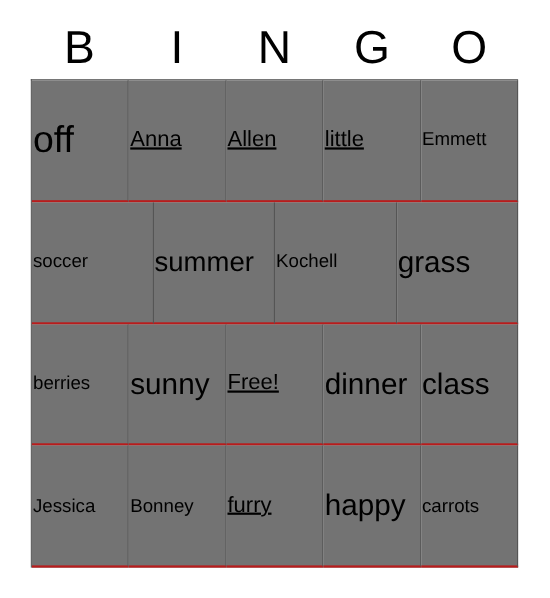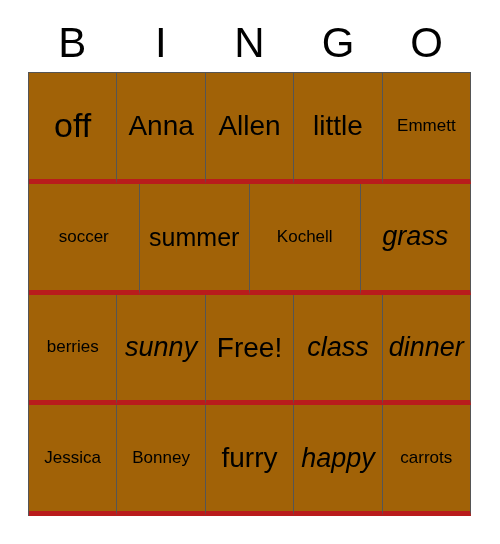--- a/index.html
+++ b/index.html
@@ -59,41 +59,41 @@
   }
   .grid-row {
     flex: 1 1 0;
     display: flex;
     min-height: 0;
   }
   .grid-cell {
     flex: 1 1 0;
     min-width: 0;
     border-right: 1px solid #555555;
-    border-bottom: 5px solid #b91c1c;
+    border-bottom: 2px solid #b91c1c;
     box-sizing: border-box;
     display: flex;
     align-items: center;
-    justify-content: center;
+    justify-content: flex-start;
     overflow: hidden;
-    background: #a16207;
+    background: #737373;
   }
   .cell-text {
     display: block;
     text-align: center;
     white-space: nowrap;
     line-height: 1.05;
     color: #000000;
     padding: 0 1px;
   }
 
   
   .fs-xxl .cell-text { font-size: 34px; }
-  .fs-xl  .cell-text { font-size: 28px; }
-  .fs-l   .cell-text { font-size: 27px; font-style: italic; }
+  .fs-xl  .cell-text { font-size: 20px; text-decoration: underline; }
+  .fs-l   .cell-text { font-size: 27px; }
   .fs-m   .cell-text { font-size: 17px; }
   .fs-s   .cell-text { font-size: 25px; }
   .fs-xs  .cell-text { font-size: 17px; }
 </style>
 </head>
 <body>
 
 <div id="bingo-card">
 
   <div id="header-row">
@@ -153,24 +153,24 @@
       <div class="grid-cell fs-m">
         <span class="cell-text">berries</span>
       </div>
       <div class="grid-cell fs-l">
         <span class="cell-text">sunny</span>
       </div>
       <div class="grid-cell fs-xl">
         <span class="cell-text">Free!</span>
       </div>
       <div class="grid-cell fs-l">
-        <span class="cell-text">class</span>
+        <span class="cell-text">dinner</span>
       </div>
       <div class="grid-cell fs-l">
-        <span class="cell-text">dinner</span>
+        <span class="cell-text">class</span>
       </div>
     </div>
 
     <div class="grid-row">
       <div class="grid-cell fs-m">
         <span class="cell-text">Jessica</span>
       </div>
       <div class="grid-cell fs-m">
         <span class="cell-text">Bonney</span>
       </div>

